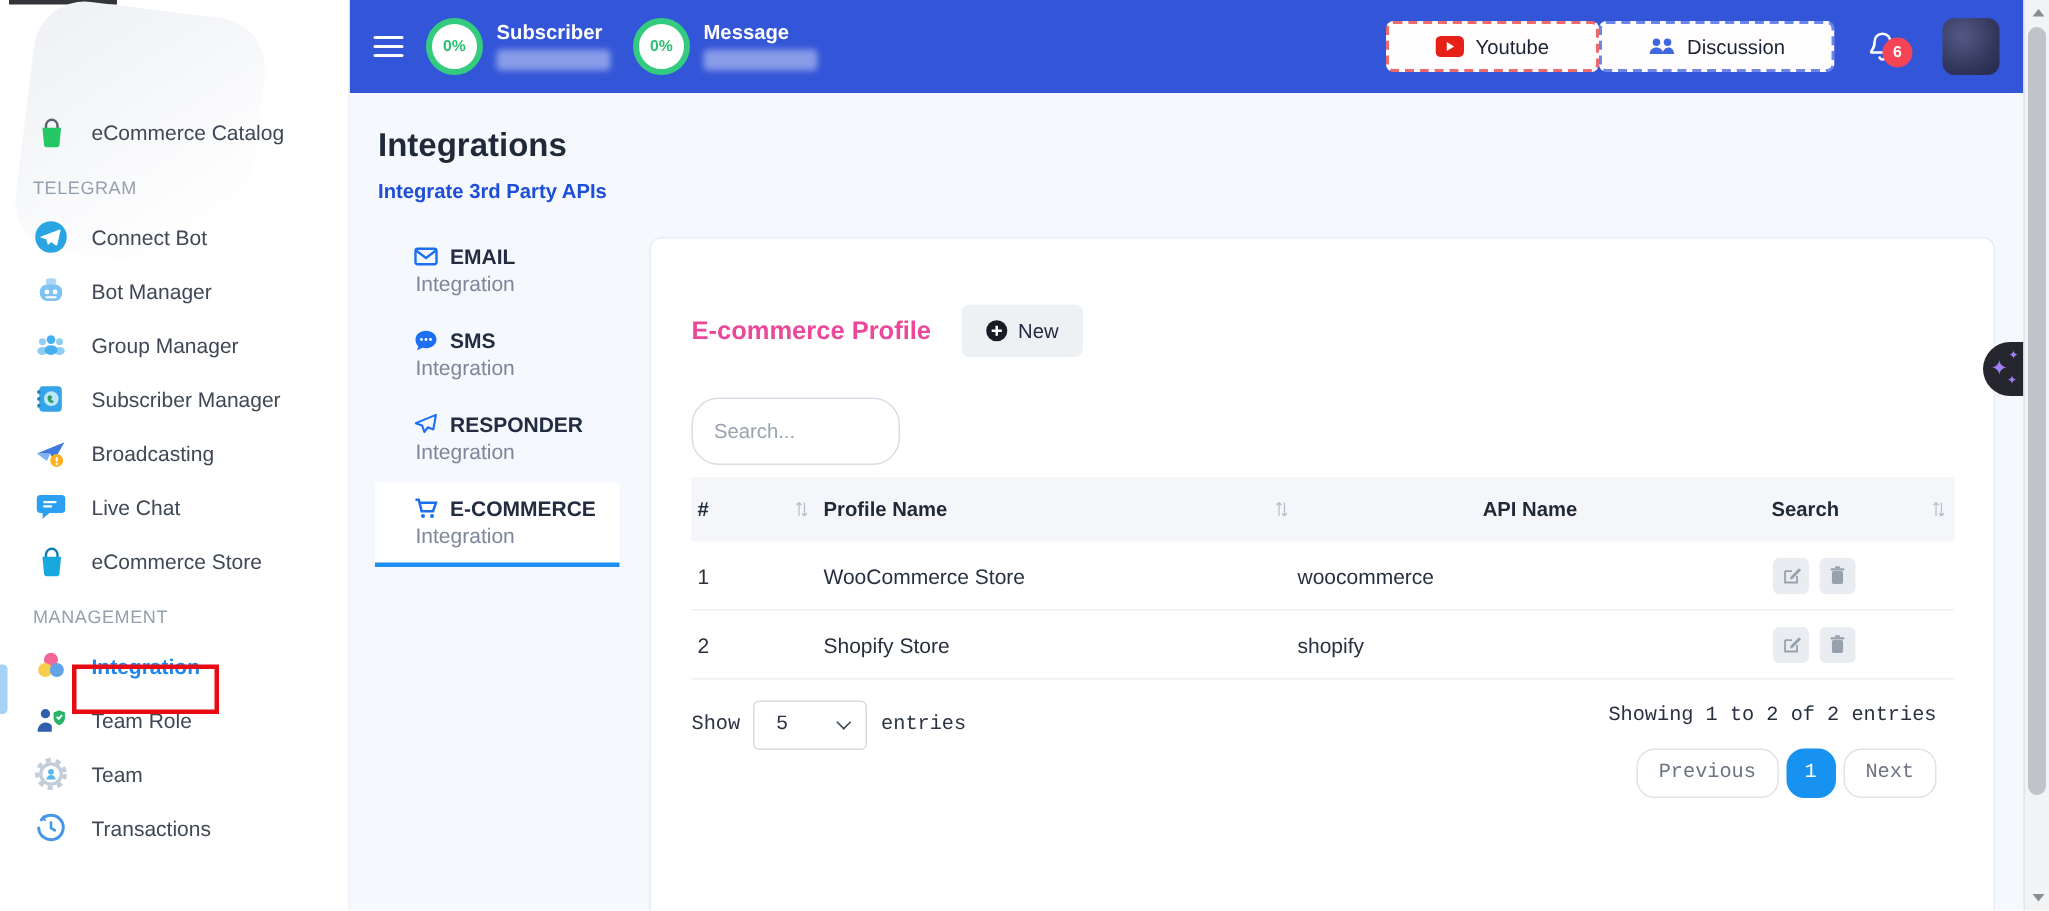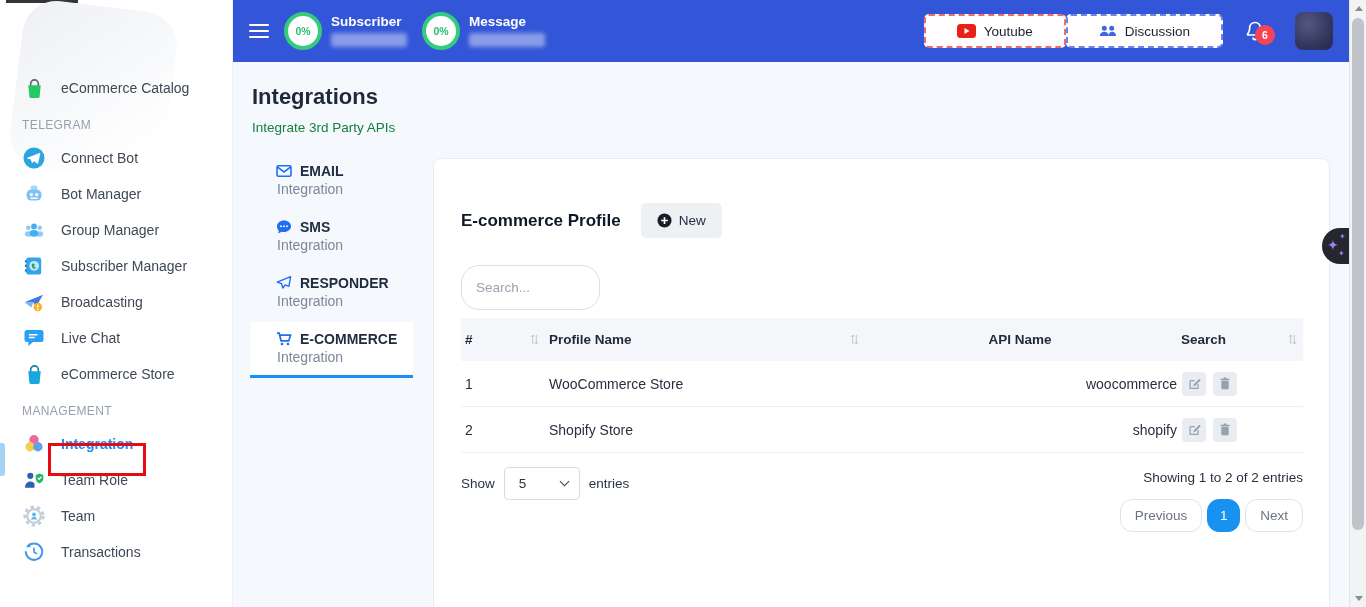--- a/index.html
+++ b/index.html
@@ -50,48 +50,48 @@
   .disc-btn{border:2px dashed #6c86e8;margin-left:0;}
   .bell-wrap{position:relative;margin:0 30px 0 22px;cursor:pointer;}
   .badge{position:absolute;left:10px;top:5px;min-width:20px;height:20px;border-radius:50%;background:var(--red);
     color:#fff;font-size:10.5px;font-weight:700;display:flex;align-items:center;justify-content:center;}
   .avatar{width:38px;height:38px;border-radius:8px;margin-right:16px;overflow:hidden;position:relative;cursor:pointer;}
   .avatar div{position:absolute;inset:-5px;filter:blur(3px);
     background:radial-gradient(circle at 38% 35%,#565b88,#303458 55%,#232749 90%);}
   
   .main{position:absolute;left:233px;top:62px;width:1116px;height:545px;background:var(--bg-main);overflow:hidden;z-index:10;}
   .page-title{position:absolute;left:19px;top:22px;font-size:22px;font-weight:700;color:#1f2937;}
-  .page-sub{position:absolute;left:19px;top:58px;font-size:13.5px;color:#15803d;}
+  .page-sub{position:absolute;left:19px;top:58px;font-size:13.5px;color:#1d4ed8;font-weight:bold;}
   .tabs{position:absolute;left:17px;top:92px;width:163px;}
   .tab{height:56px;padding:9px 0 0 26px;cursor:pointer;}
   .tab-title{display:flex;align-items:center;gap:8px;font-size:14px;font-weight:700;color:var(--text-dark);}
   .tab-sub{margin-top:2px;font-size:14px;color:var(--text-gray);margin-left:1px;}
   .tab.active{background:#fff;border-bottom:3px solid var(--accent);}
   
   .card{position:absolute;left:200px;top:96px;width:897px;height:480px;background:#fff;
     border:1px solid #e7edf3;border-radius:8px 8px 0 0;}
   .card-head{display:flex;align-items:center;gap:20px;margin:44px 0 0 27px;}
-  .panel-title{font-size:17px;font-weight:700;color:#0f172a;}
+  .panel-title{font-size:17px;font-weight:700;color:#ec4899;}
   .new-btn{height:35px;background:#eef1f4;border:none;border-radius:5px;display:flex;align-items:center;gap:7px;
     padding:12px 16px;font-size:13.5px;color:var(--text-dark);cursor:pointer;font-family:inherit;}
   .search-input{display:block;margin:27px 0 0 27px;width:139px;height:45px;border:1px solid #d8dee6;border-radius:18px;
     padding:0 14px;font-size:13.5px;color:#2b3442;font-family:inherit;outline:none;}
   .search-input::placeholder{color:#9aa3b0;}
   .tbl{margin:8px 26px 0 27px;}
   .thead,.trow{display:grid;grid-template-columns:84px 320px 1fr 126px;align-items:center;}
   .thead{background:#f4f6f9;height:43px;font-size:13.5px;font-weight:700;color:#1f2937;}
   .th{display:flex;align-items:center;justify-content:space-between;padding:0 6px 0 4px;cursor:pointer;}
   .th.center{justify-content:center;}
   .trow{height:46px;border-bottom:1px solid #eef0f4;font-size:14px;color:#28303f;}
   .td{padding-left:4px;}
-  .td.center{text-align:right;padding-left:0;}
+  .td.center{text-align:left;padding-left:0;}
   .td.actions{display:flex;gap:7px;padding-left:5px;}
   .act-btn{width:24px;height:24px;background:#e9edf2;border:none;border-radius:4px;cursor:pointer;
     display:flex;align-items:center;justify-content:center;}
-  .tfoot{display:flex;justify-content:space-between;margin:14px 26px 0 27px;}
+  .tfoot{display:flex;justify-content:space-between;margin:14px 38px 0 27px;font-family:Liberation Mono, monospace;}
   .show-group{display:flex;align-items:center;gap:9px;font-size:13.5px;color:#2b3442;height:33px;}
   .select-wrap{position:relative;}
   .select-wrap select{appearance:none;-webkit-appearance:none;width:76px;height:33px;border:1px solid #d7dce3;
     border-radius:4px;background:#fff;padding:0 26px 0 14px;font-size:13.5px;color:#2b3442;font-family:inherit;cursor:pointer;}
   .chev{position:absolute;right:12px;top:11px;width:7px;height:7px;border-right:1.6px solid #3a4351;
     border-bottom:1.6px solid #3a4351;transform:rotate(45deg);pointer-events:none;}
   .foot-right{text-align:right;}
   .showing-txt{font-size:13.5px;color:#28303f;padding-top:3px;}
   .pager{display:inline-flex;gap:5px;margin-top:14px;}
   .page-btn{height:33px;border:1px solid #dfe3e8;background:#fff;color:#6b7480;font-size:13.5px;

